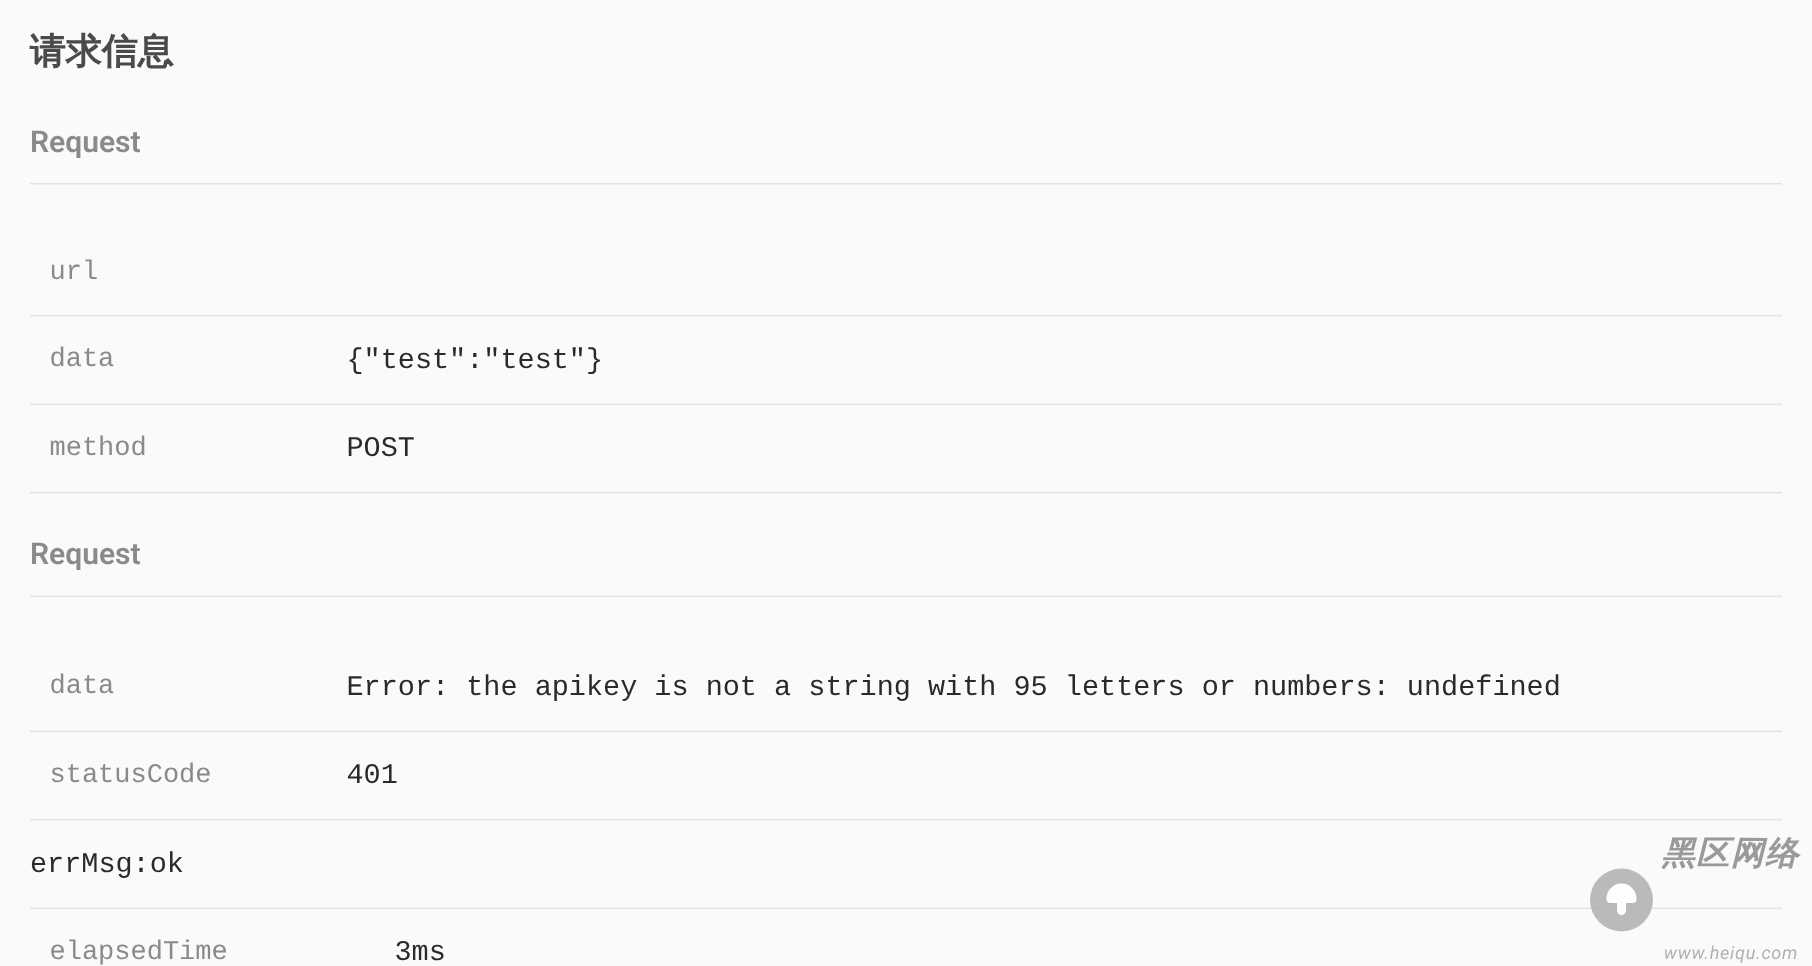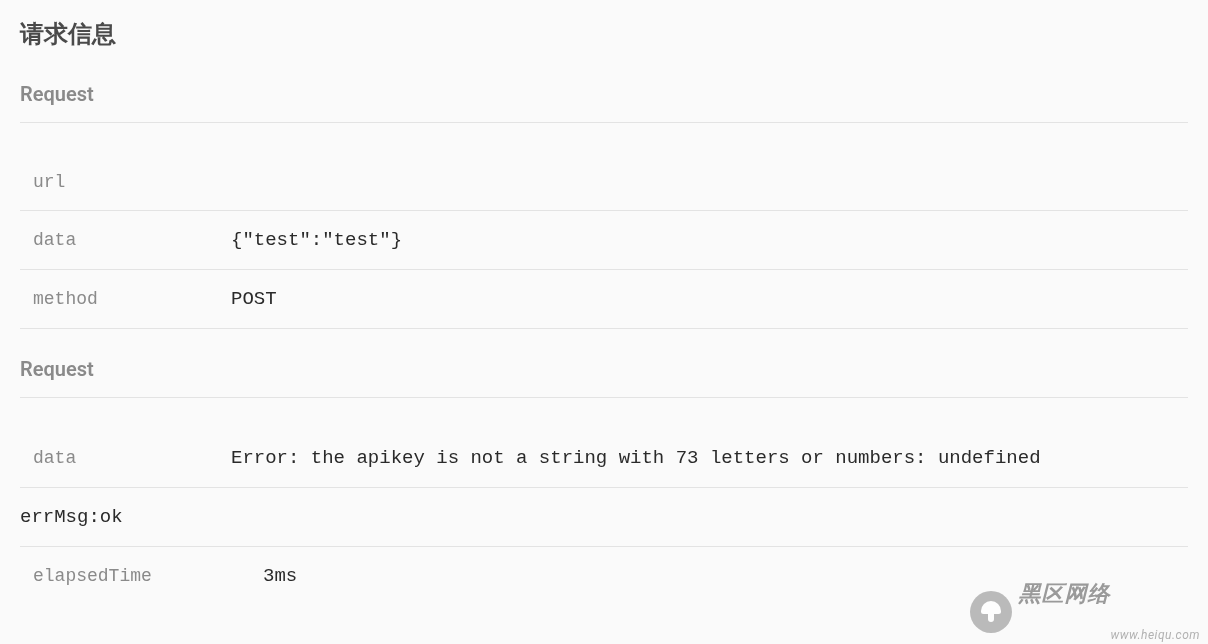--- a/index.html
+++ b/index.html
@@ -98,22 +98,23 @@
       top: 12px;
       left: 10px;
       width: 6px;
       height: 11px;
       background: #ffffff;
       border-bottom-left-radius: 3px;
       border-bottom-right-radius: 3px;
     }
     .watermark-text {
       display: flex;
-      flex-direction: row;
+      flex-direction: column;
       line-height: 1.1;
+      align-items: center;
     }
     .watermark-main {
       font-size: 22px;
       font-weight: 700;
       font-style: italic;
       color: #8a8a8a;
       letter-spacing: 1px;
     }
     .watermark-sub {
       font-size: 12px;
@@ -144,23 +145,27 @@
     <div class="row-key">method</div>
     <div class="row-value">POST</div>
   </div>
 
   <div class="section-spacer"></div>
 
   <div class="section-header">Request</div>
 
   <div class="row">
     <div class="row-key">data</div>
-    <div class="row-value">Error: the apikey is not a string with 73 letters or numbers: undefined</div>
+    <div class="row-value">Error: the apikey is not a string with 95 letters or numbers: undefined</div>
   </div>
 
+  <div class="row">
+    <div class="row-key">statusCode</div>
+    <div class="row-value">401</div>
+  </div>
 
   <div class="row">
     <div class="row-value">errMsg:ok</div>
   </div>
 
   <div class="row" style="border-bottom:none;gap:32px;">
     <div class="row-key">elapsedTime</div>
     <div class="row-value">3ms</div>
   </div>
 </div>

